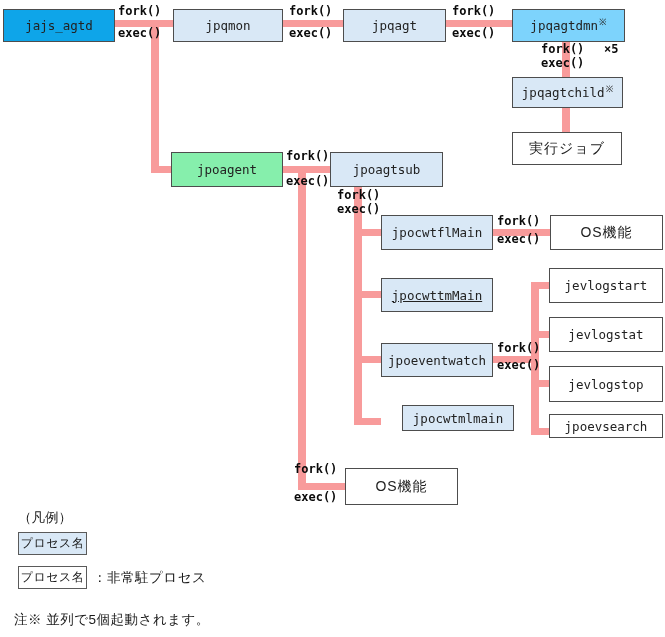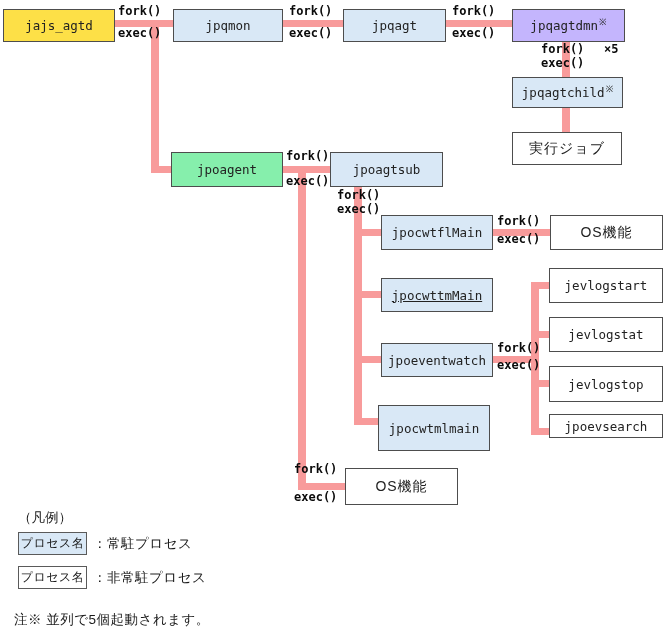--- a/index.html
+++ b/index.html
@@ -53,30 +53,30 @@
       <div class="pipe" style="left: 354px; top: 291px; width: 27px; height: 7px; background: rgb(248, 155, 155);"></div>
       <div class="pipe" style="left: 354px; top: 356px; width: 27px; height: 7px; background: rgb(248, 155, 155);"></div>
       <div class="pipe" style="left: 354px; top: 418px; width: 27px; height: 7px; background: rgb(248, 155, 155);"></div>
       <div class="pipe" style="left: 493px; top: 229px; width: 57px; height: 7px; background: rgb(248, 155, 155);"></div>
       <div class="pipe" style="left: 493px; top: 356px; width: 46px; height: 7px; background: rgb(248, 155, 155);"></div>
       <div class="pipe" style="left: 531px; top: 282px; width: 8px; height: 153px; background: rgb(248, 155, 155);"></div>
       <div class="pipe" style="left: 539px; top: 282px; width: 10px; height: 7px; background: rgb(248, 155, 155);"></div>
       <div class="pipe" style="left: 539px; top: 331px; width: 10px; height: 7px; background: rgb(248, 155, 155);"></div>
       <div class="pipe" style="left: 539px; top: 380px; width: 10px; height: 7px; background: rgb(248, 155, 155);"></div>
       <div class="pipe" style="left: 539px; top: 428px; width: 10px; height: 7px; background: rgb(248, 155, 155);"></div>
-      <div class="pbox resident" style="left: 3px; top: 9px; width: 112px; height: 33px; background: #fde047;">
+      <div class="pbox resident" style="left: 3px; top: 9px; width: 112px; height: 33px; background: #0ea5e9;">
         <span>jajs_agtd</span>
       </div>
       <div class="pbox resident" style="left: 173px; top: 9px; width: 110px; height: 33px; background: rgb(217, 232, 246);">
         <span>jpqmon</span>
       </div>
       <div class="pbox resident" style="left: 343px; top: 9px; width: 103px; height: 33px; background: rgb(217, 232, 246);">
         <span>jpqagt</span>
       </div>
-      <div class="pbox resident" style="left: 512px; top: 9px; width: 113px; height: 33px; background: #c4b5fd;">
+      <div class="pbox resident" style="left: 512px; top: 9px; width: 113px; height: 33px; background: #7dd3fc;">
         <span>jpqagtdmn</span>
         <span class="mark">※</span>
       </div>
       <div class="pbox resident" style="left: 512px; top: 77px; width: 111px; height: 31px; background: rgb(217, 232, 246);">
         <span>jpqagtchild</span>
         <span class="mark">※</span>
       </div>
       <div class="pbox nonresident cjk" style="left: 512px; top: 132px; width: 110px; height: 33px; background: rgb(255, 255, 255);">
         <span>実行ジョブ</span>
       </div>
@@ -100,21 +100,21 @@
       </div>
       <div class="pbox nonresident" style="left: 549px; top: 317px; width: 114px; height: 35px; background: rgb(255, 255, 255);">
         <span>jevlogstat</span>
       </div>
       <div class="pbox resident" style="left: 381px; top: 343px; width: 112px; height: 34px; background: rgb(217, 232, 246);">
         <span>jpoeventwatch</span>
       </div>
       <div class="pbox nonresident" style="left: 549px; top: 366px; width: 114px; height: 36px; background: rgb(255, 255, 255);">
         <span>jevlogstop</span>
       </div>
-      <div class="pbox resident" style="left: 378px; top: 405px; width: 112px; height: 46px; background: rgb(217, 232, 246);">
+      <div class="pbox resident" style="left: 402px; top: 405px; width: 112px; height: 26px; background: rgb(217, 232, 246);">
         <span>jpocwtmlmain</span>
       </div>
       <div class="pbox nonresident" style="left: 549px; top: 414px; width: 114px; height: 24px; background: rgb(255, 255, 255);">
         <span>jpoevsearch</span>
       </div>
       <div class="pbox nonresident cjk" style="left: 345px; top: 468px; width: 113px; height: 37px; background: rgb(255, 255, 255);">
         <span>OS機能</span>
       </div>
       <div class="elabel" style="left: 118px; top: 5px;">fork()</div>
       <div class="elabel" style="left: 118px; top: 27px;">exec()</div>
@@ -135,21 +135,20 @@
       <div class="elabel" style="left: 497px; top: 359px;">exec()</div>
       <div class="elabel" style="left: 294px; top: 463px;">fork()</div>
       <div class="elabel" style="left: 294px; top: 491px;">exec()</div>
     </div>
 
   <div class="legend-title">（凡例）</div>
 
   <div class="legend-box resident" style="top:532px">
     <span>プロセス名</span>
   </div>
-  <span class="legend-desc" style="top:535px">：常駐プロセス</span>
 
   <div class="legend-box nonresident" style="top:566px">
     <span>プロセス名</span>
   </div>
   <span class="legend-desc" style="top:569px">：非常駐プロセス</span>
 
   <div class="footnote">注※ 並列で5個起動されます。</div>
 </div>
 
 </body></html>

